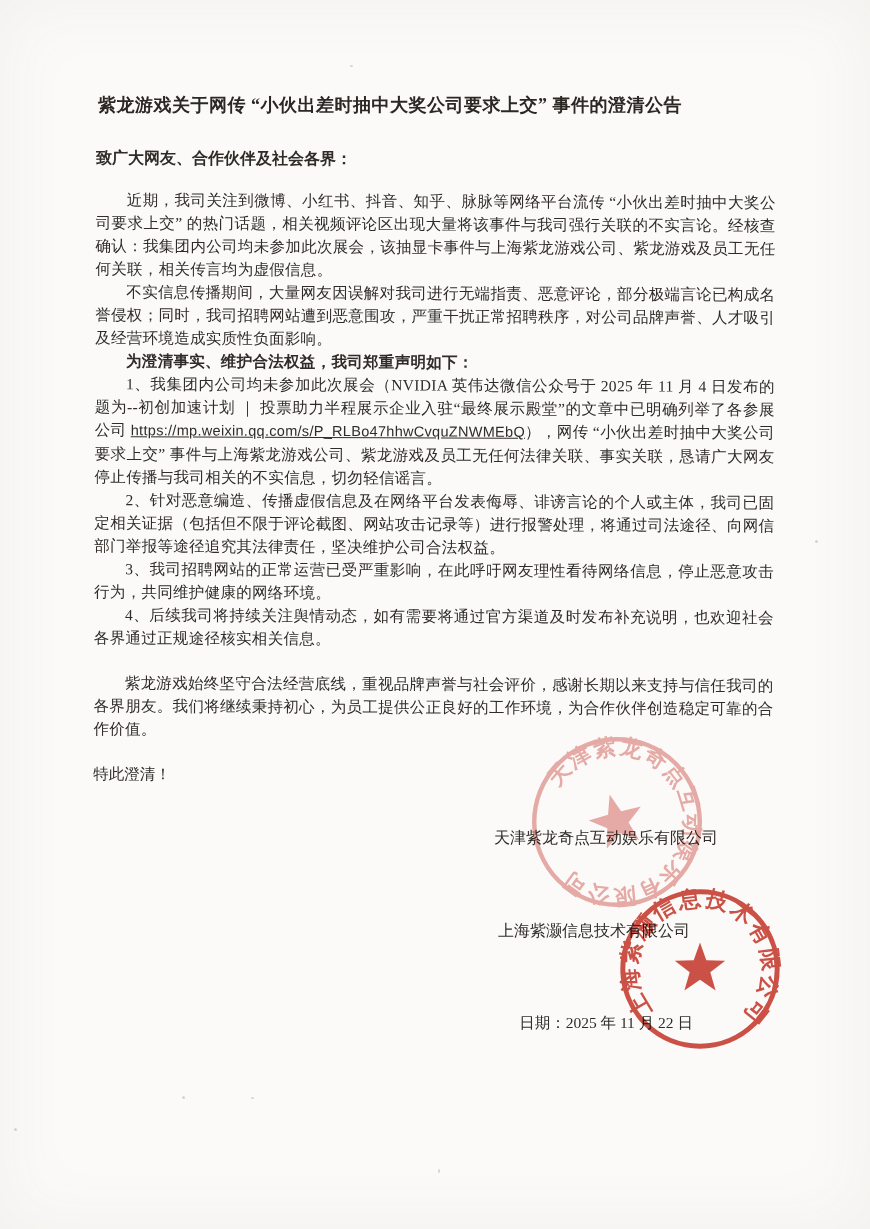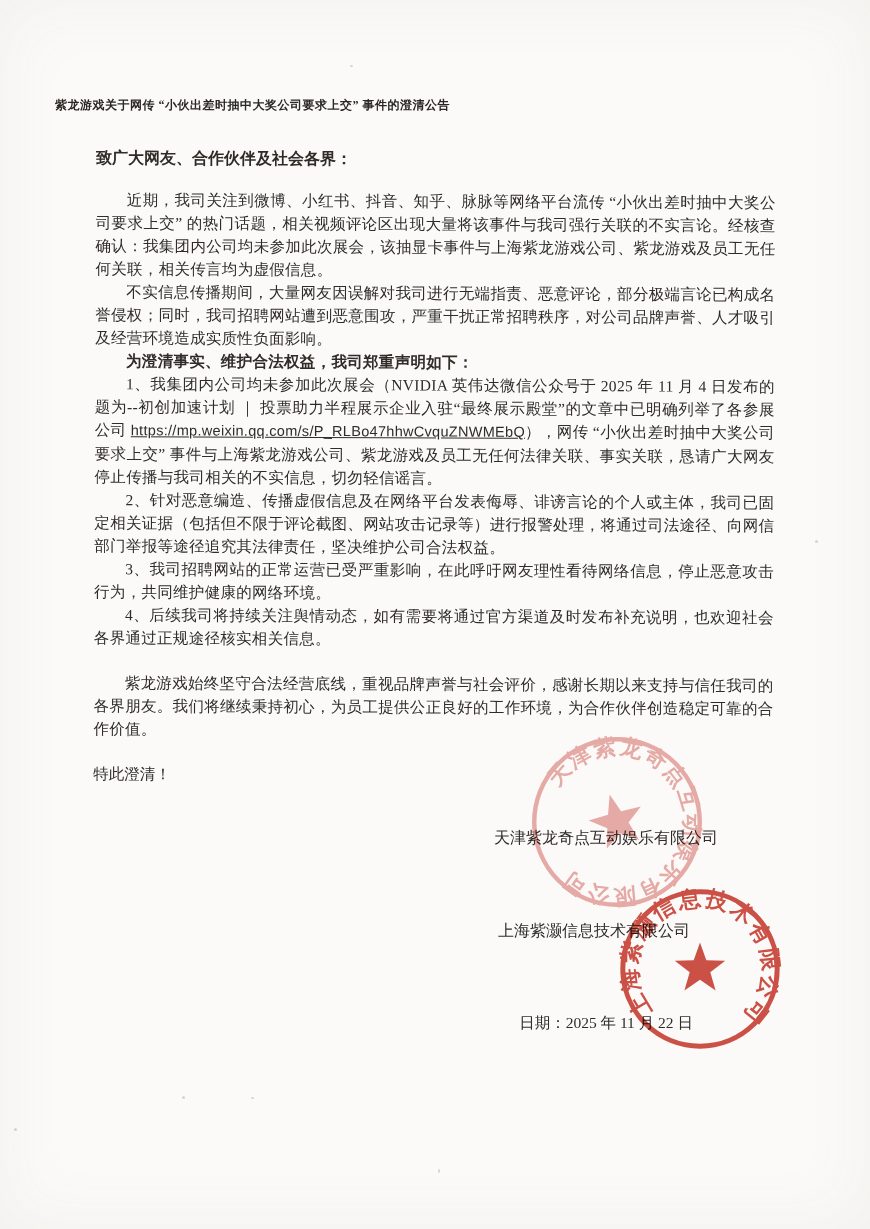--- a/index.html
+++ b/index.html
@@ -18,21 +18,22 @@
   }
   .content{
     position:absolute;
     left:96px;top:147px;width:680px;
     transform:rotate(0.25deg);
     transform-origin:0 0;
   }
   .title{
     position:absolute;
     left:55px;right:145px;top:93px;
-    font-size:12px;line-height:24px;
+    text-align:center;
+    font-size:18px;line-height:24px;
     font-weight:700;
     color:#2b2824;
     letter-spacing:0.5px;
   }
   .salutation{
     margin:0 0 19px 0;
     font-size:16px;line-height:22px;
     font-weight:700;
   }
   .para{

